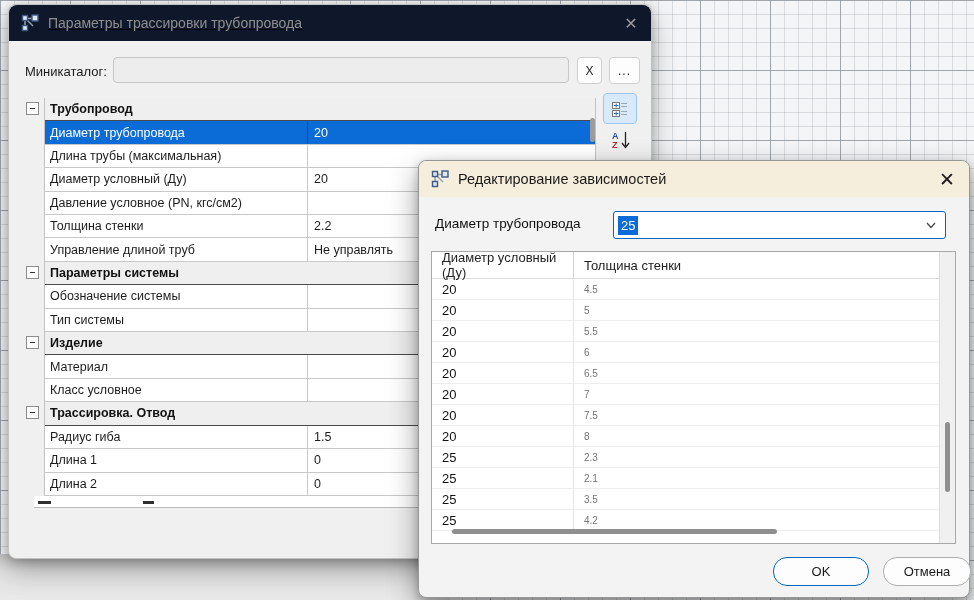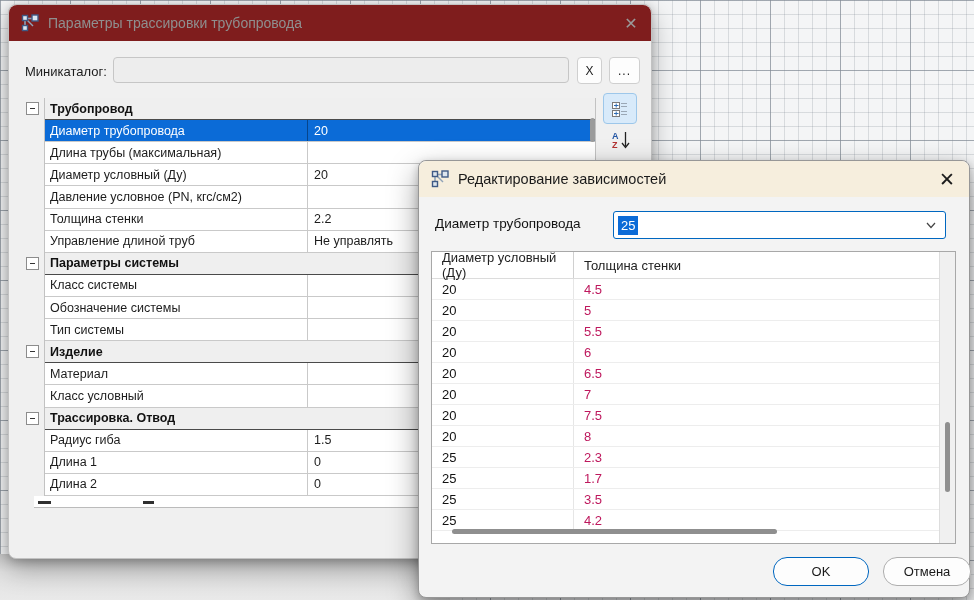--- a/index.html
+++ b/index.html
@@ -16,21 +16,21 @@
     background:linear-gradient(180deg,#c7c7c7 0,#e2e2e2 40%,#e9e9e9 100%);}
 
   .dialog{position:absolute;border-radius:8px;}
   .dlg1{left:8px;top:4px;width:642px;height:553px;background:#f0f0f0;border:1px solid #c2c2c2;
         box-shadow:0 10px 26px rgba(0,0,0,.30),0 2px 8px rgba(0,0,0,.18);z-index:1;}
   .dlg2{left:418px;top:160px;width:550px;height:436px;background:#f3f3f3;border:1px solid #979797;
         box-shadow:0 12px 30px rgba(0,0,0,.38),0 3px 9px rgba(0,0,0,.22);z-index:2;}
 
   .titlebar{position:absolute;left:0;top:0;right:0;height:36px;border-radius:8px 8px 0 0;
             display:flex;align-items:center;padding:0 12px;gap:9px;box-sizing:border-box;}
-  .dlg1 .titlebar{background:#7f1d1d;}
+  .dlg1 .titlebar{background:#0f172a;text-decoration:underline;}
   .dlg2 .titlebar{background:#f6eedd;}
   .title1{color:#8f8f8f;font-size:14px;white-space:nowrap;}
   .title2{color:#1a1a1a;font-size:14.5px;white-space:nowrap;}
   .close-btn{position:absolute;top:7px;display:flex;align-items:center;justify-content:center;
              width:24px;height:22px;cursor:default;}
   .dlg1 .close-btn{right:8px;color:#9a9a9a;font-size:16px;}
   .dlg2 .close-btn{right:10px;color:#1a1a1a;font-size:19px;}
 
   
   .mc-label{position:absolute;left:16px;top:59px;font-size:13px;color:#1c1c1c;}
@@ -83,21 +83,21 @@
   .dep-table{position:absolute;left:12px;top:90px;width:525px;height:293px;background:#fff;
              border:1px solid #a8a8a8;box-sizing:border-box;}
   .dep-inner{position:absolute;left:0;top:0;width:507px;height:100%;overflow:hidden;}
   .dep-header{height:26px;display:flex;border-bottom:1px solid #dcdcdc;}
   .dep-h1{width:142px;flex:none;border-right:1px solid #d0d0d0;display:flex;align-items:center;
           padding-left:10px;font-size:13px;color:#222;box-sizing:border-box;}
   .dep-h2{flex:1;display:flex;align-items:center;padding-left:10px;font-size:13px;color:#222;}
   .dep-row{height:20px;display:flex;border-bottom:1px solid #ededed;}
   .dep-c1{width:142px;flex:none;border-right:1px solid #e6e6e6;display:flex;align-items:center;
           padding-left:10px;font-size:13px;color:#111;box-sizing:border-box;}
-  .dep-c2{flex:1;display:flex;align-items:center;padding-left:10px;font-size:13px;color:#be185d;}
+  .dep-c2{flex:1;display:flex;align-items:center;padding-left:10px;font-size:10px;color:#737373;}
   .dep-hthumb{position:absolute;left:20px;top:277px;width:325px;height:5px;background:#8f8f8f;border-radius:3px;}
   .dep-vtrack{position:absolute;right:0;top:0;width:16px;height:100%;background:#f0f0f0;border-left:1px solid #ddd;box-sizing:border-box;}
   .dep-vthumb{position:absolute;left:5px;top:170px;width:5px;height:70px;background:#8f8f8f;border-radius:3px;}
 
   .btn{position:absolute;top:396px;height:29px;border-radius:14px;display:flex;align-items:center;
        justify-content:center;font-size:13px;color:#1a1a1a;box-sizing:border-box;background:#fdfdfd;}
   .btn-ok{left:354px;width:96px;border:1.5px solid #0067c0;}
   .btn-cancel{left:464px;width:88px;border:1px solid #aeaeae;}
 </style>
 </head>
@@ -176,27 +176,20 @@
         </div>
         <div class="pg-row">
           <div class="pg-exp">
             <div class="pg-expbox"></div>
           </div>
           <div class="pg-main pg-group">Параметры системы</div>
         </div>
         <div class="pg-row">
           <div class="pg-exp"></div>
           <div class="pg-main">
-            <div class="pg-name">Класс системы</div>
-            <div class="pg-value"></div>
-          </div>
-        </div>
-        <div class="pg-row">
-          <div class="pg-exp"></div>
-          <div class="pg-main">
             <div class="pg-name">Обозначение системы</div>
             <div class="pg-value"></div>
           </div>
         </div>
         <div class="pg-row">
           <div class="pg-exp"></div>
           <div class="pg-main">
             <div class="pg-name">Тип системы</div>
             <div class="pg-value"></div>
           </div>
@@ -210,21 +203,21 @@
         <div class="pg-row">
           <div class="pg-exp"></div>
           <div class="pg-main">
             <div class="pg-name">Материал</div>
             <div class="pg-value"></div>
           </div>
         </div>
         <div class="pg-row">
           <div class="pg-exp"></div>
           <div class="pg-main">
-            <div class="pg-name">Класс условный</div>
+            <div class="pg-name">Класс условное</div>
             <div class="pg-value"></div>
           </div>
         </div>
         <div class="pg-row">
           <div class="pg-exp">
             <div class="pg-expbox"></div>
           </div>
           <div class="pg-main pg-group">Трассировка. Отвод</div>
         </div>
         <div class="pg-row">
@@ -349,21 +342,21 @@
             <div class="dep-row">
               <div class="dep-c1">20</div>
               <div class="dep-c2">8</div>
             </div>
             <div class="dep-row">
               <div class="dep-c1">25</div>
               <div class="dep-c2">2.3</div>
             </div>
             <div class="dep-row">
               <div class="dep-c1">25</div>
-              <div class="dep-c2">1.7</div>
+              <div class="dep-c2">2.1</div>
             </div>
             <div class="dep-row">
               <div class="dep-c1">25</div>
               <div class="dep-c2">3.5</div>
             </div>
             <div class="dep-row">
               <div class="dep-c1">25</div>
               <div class="dep-c2">4.2</div>
             </div>
           </div>

